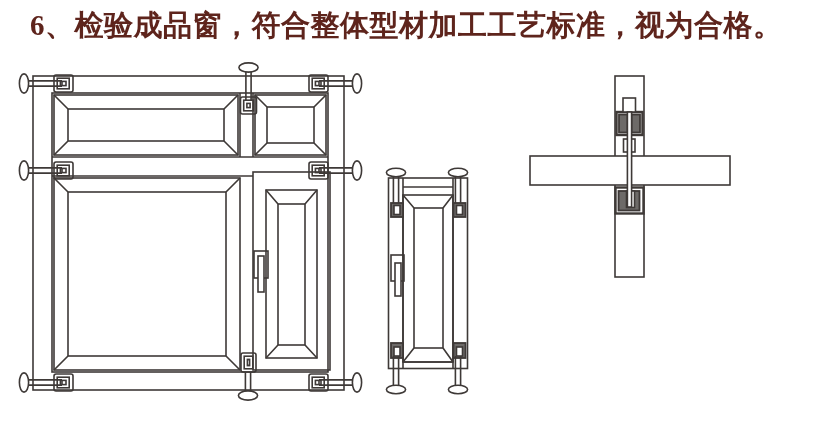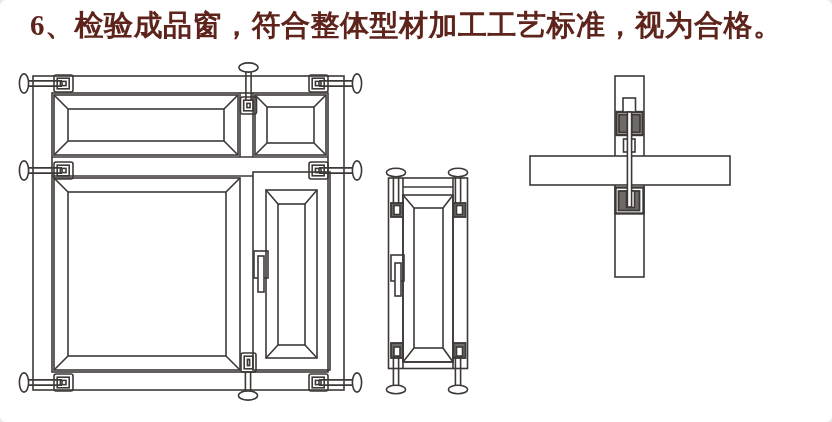--- a/index.html
+++ b/index.html
@@ -8,21 +8,20 @@
     --connector-fill:#6d6a68;
     --title-text:#5e241c;
   }
   html,body{margin:0;padding:0;background:#e8e8e8;}
   .canvas{
     position:relative;
     width:832px;height:422px;
     background:var(--background);
     overflow:hidden;
     font-family:"Liberation Serif", serif;
-    border-radius:6px;
   }
   .title{
     position:absolute;
     left:30px;top:6px;
     width:800px;
     font-size:29px;
     font-weight:bold;
     letter-spacing:0.5px;
     color:var(--title-text);
     white-space:nowrap;

